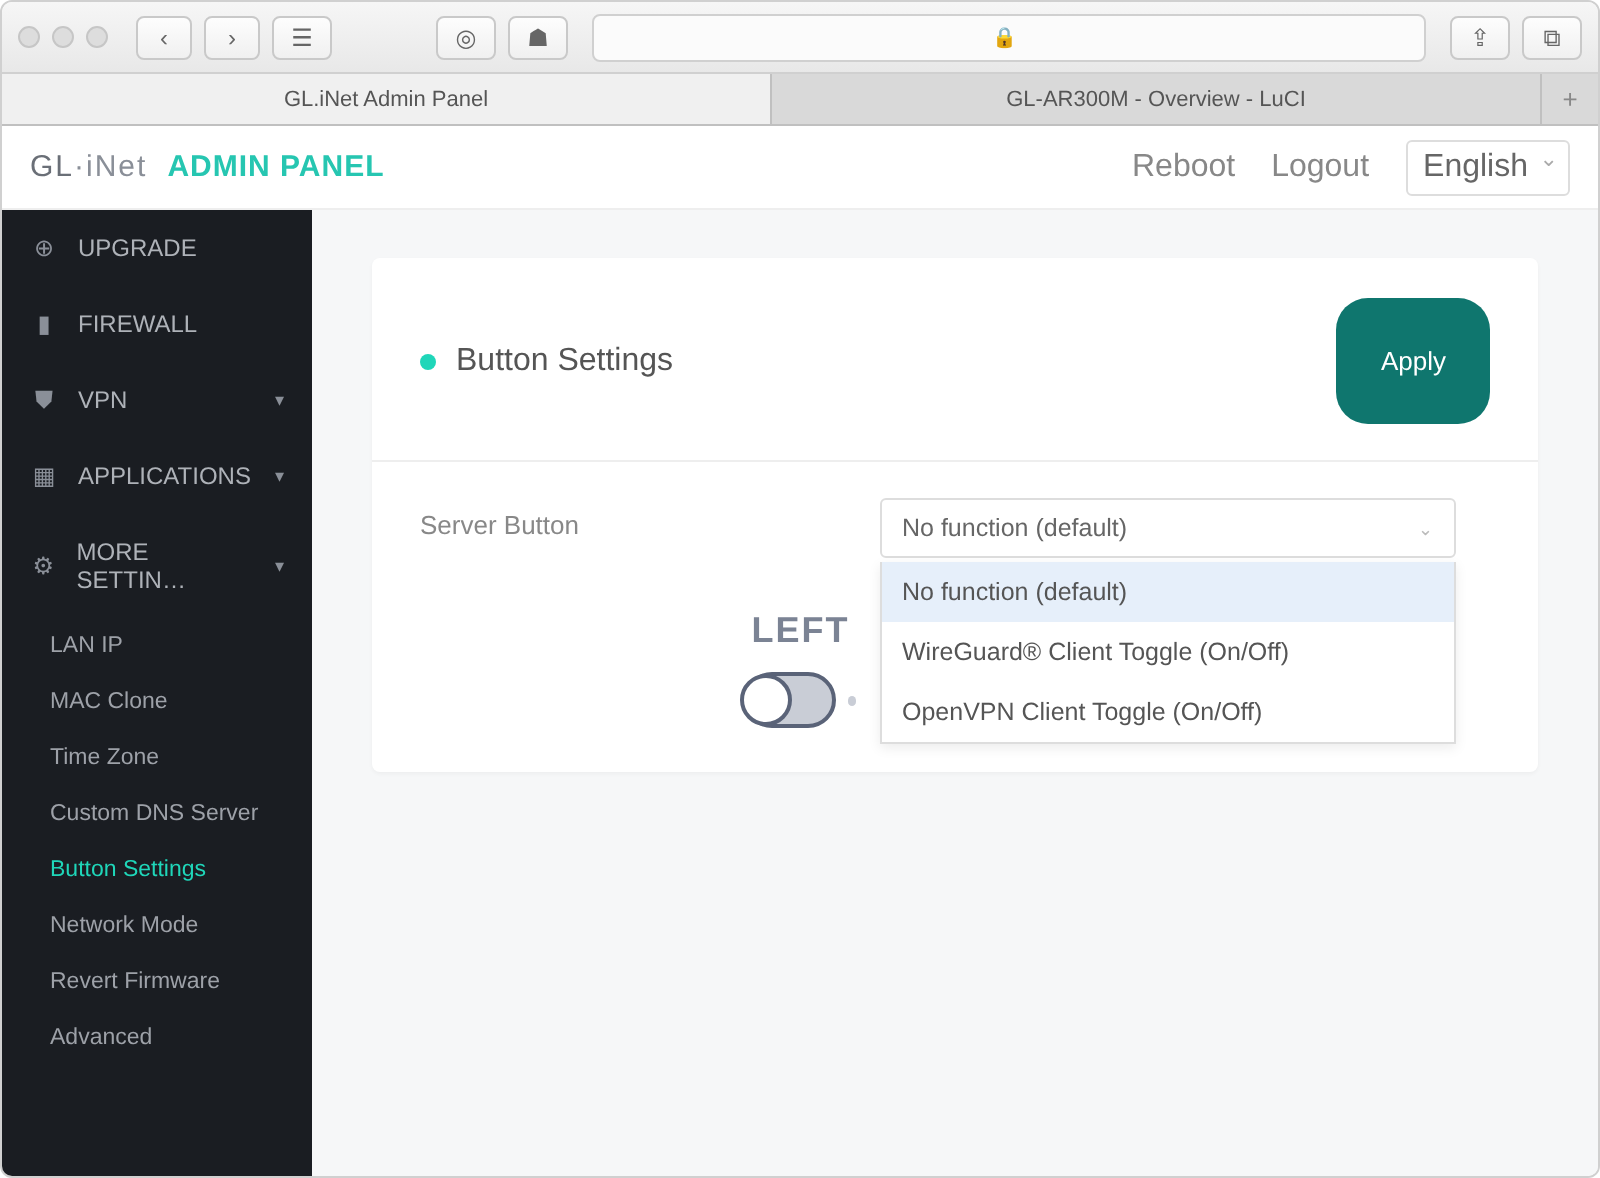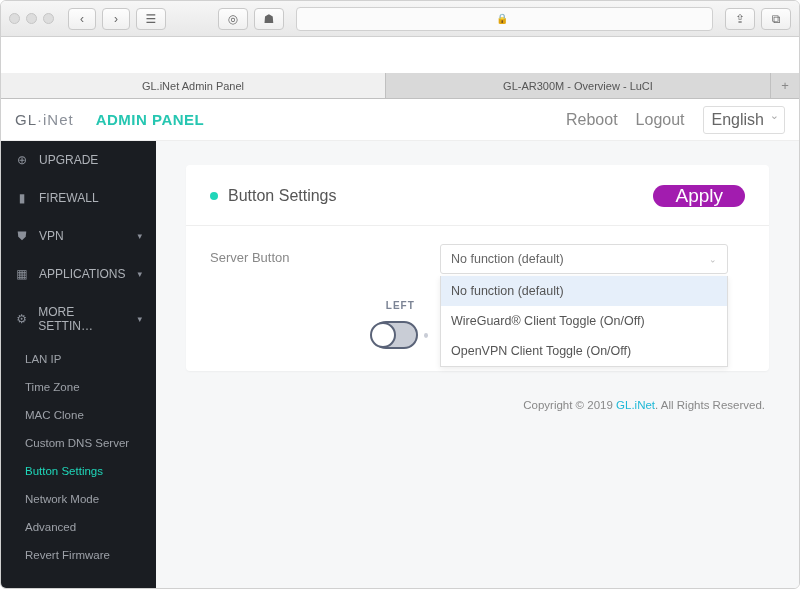--- a/index.html
+++ b/index.html
@@ -8,28 +8,28 @@
 
 .safari-top { height: 36px; background: linear-gradient(#f6f6f6,#e8e8e8); border-bottom: 1px solid #d0d0d0; display: flex; align-items: center; padding: 0 8px; gap: 6px; }
 .traffic { display: flex; gap: 6px; margin-right: 8px; }
 .dot { width: 11px; height: 11px; border-radius: 50%; background: #ddd; border: 1px solid #c6c6c6; }
 .nav-btn, .tool-btn { height: 22px; border: 1px solid #c9c9c9; background: linear-gradient(#fdfdfd,#f0f0f0); border-radius: 4px; display: flex; align-items: center; justify-content: center; color: #666; font-size: 12px; }
 .nav-btn { width: 28px; }
 .tool-btn { width: 30px; }
 .url-bar { flex: 1; height: 24px; background: #fbfbfb; border: 1px solid #d0d0d0; border-radius: 4px; display: flex; align-items: center; justify-content: center; color: #555; font-size: 12px; margin: 0 6px; }
 .lock { font-size: 10px; margin-right: 4px; color: #888; }
 
-.tab-strip { height: 26px; background: #d9d9d9; display: flex; border-bottom: 1px solid #c0c0c0; margin-top: 36px; }
+.tab-strip { height: 26px; background: #d9d9d9; display: flex; border-bottom: 1px solid #c0c0c0; }
 .tab { flex: 1; display: flex; align-items: center; justify-content: center; font-size: 11px; color: #555; border-right: 1px solid #c0c0c0; }
 .tab.active { background: #f0f0f0; }
 .tab-plus { width: 28px; display: flex; align-items: center; justify-content: center; color: #888; }
 
 
 .layout { display: flex; flex-direction: column; height: calc(589px - 36px - 26px); }
-.header { height: 42px; background: #fff; display: flex; align-items: center; padding: 16px 14px; border-bottom: 1px solid #eee; gap: 12px; }
+.header { height: 42px; background: #fff; display: flex; align-items: center; padding: 16px 14px; border-bottom: 1px solid #eee; }
 .logo { font-size: 15px; color: #8a8f98; letter-spacing: 1px; font-weight: 400; }
 .logo b { color: #6a6f77; font-weight: 500; }
 .admin-label { color: #26c6b1; font-weight: 600; font-size: 15px; margin-left: 10px; letter-spacing: 0.5px; }
 .header-right { margin-left: auto; display: flex; align-items: center; gap: 18px; font-size: 16px; color: #888; }
 .lang-select { border: 1px solid #ddd; border-radius: 3px; padding: 4px 20px 4px 8px; color: #666; position: relative; }
 .lang-select::after { content: "⌄"; position: absolute; right: 5px; top: 2px; font-size: 11px; color: #aaa; }
 
 .body { flex: 1; display: flex; overflow: hidden; }
 
 .nav { width: 155px; background: #1a1d22; color: #aeb2b8; font-size: 12px; overflow-y: auto; }
@@ -37,36 +37,36 @@
 .nav-item .ic { width: 14px; display: inline-flex; justify-content: center; font-size: 12px; color: #8a8f98; }
 .nav-item .caret { margin-left: auto; font-size: 9px; color: #8a8f98; }
 .nav-sub { padding: 8px 14px 8px 24px; font-size: 11.5px; color: #9da1a8; cursor: pointer; }
 .nav-sub.active { color: #1fd6b9; }
 
 .content { flex: 1; background: #f6f7f8; padding: 24px 30px; overflow: auto; position: relative; }
 .card { background: #fff; border-radius: 4px; padding: 20px 24px; box-shadow: 0 1px 2px rgba(0,0,0,0.04); }
 .card-head { display: flex; align-items: center; margin-bottom: 18px; }
 .dot-green { width: 8px; height: 8px; background: #1fd6b9; border-radius: 50%; margin-right: 10px; }
 .card-title { font-size: 16px; color: #555; }
-.apply-btn { margin-left: auto; background: #a21caf; color: #fff; border-radius: 16px; padding: 0 22px; font-size: 19px; }
+.apply-btn { margin-left: auto; background: #0f766e; color: #fff; border-radius: 16px; padding: 24px 22px; font-size: 13px; }
 
 .divider { height: 1px; background: #eee; margin: 0 -24px 18px; }
 
 .form-row { display: flex; align-items: flex-start; }
 .form-label { width: 230px; color: #888; font-size: 13px; padding-top: 6px; }
 .select-wrap { position: relative; width: 288px; }
 .select-box { border: 1px solid #ddd; border-radius: 3px; padding: 7px 10px; color: #666; font-size: 12.5px; display: flex; align-items: center; }
 .select-box::after { content: "⌃"; transform: rotate(180deg); margin-left: auto; font-size: 9px; color: #bbb; }
 .dropdown { position: absolute; top: 32px; left: 0; right: 0; background: #fff; border: 1px solid #ddd; border-top: none; box-shadow: 0 2px 6px rgba(0,0,0,0.08); z-index: 10; }
 .dd-item { padding: 8px 10px; font-size: 12.5px; color: #555; cursor: pointer; }
 .dd-item.sel { background: #e6effa; }
 
 .toggles { display: flex; align-items: center; justify-content: center; gap: 40px; margin-top: 26px; }
 .toggle-col { display: flex; flex-direction: column; align-items: center; gap: 8px; }
-.toggle-label { color: #7b8394; font-weight: 700; font-size: 10px; letter-spacing: 1px; }
+.toggle-label { color: #7b8394; font-weight: 700; font-size: 18px; letter-spacing: 1px; }
 .switch { position: relative; width: 56px; height: 32px; display: flex; align-items: center; }
 .switch-track { width: 48px; height: 28px; background: #c9cdd6; border-radius: 16px; border: 2px solid #5a6378; }
 .switch-knob { position: absolute; width: 26px; height: 26px; background: #fff; border: 2px solid #5a6378; border-radius: 50%; }
 .switch-left .switch-knob { left: -2px; }
 .switch-right .switch-knob { right: -2px; }
 .switch-dot { width: 5px; height: 5px; background: #c9cdd6; border-radius: 50%; margin-left: 6px; }
 .switch-dot.l { margin-left: 0; margin-right: 6px; }
 .arrows { color: #5a6378; font-size: 22px; }
 
 .footer { text-align: right; font-size: 11.5px; color: #888; margin-top: 28px; padding-right: 4px; }
@@ -136,27 +136,27 @@
         <span class="ic">▦</span>
         <span>APPLICATIONS</span>
         <span class="caret">▾</span>
       </div>
       <div class="nav-item">
         <span class="ic">⚙</span>
         <span>MORE SETTIN…</span>
         <span class="caret">▾</span>
       </div>
       <div class="nav-sub">LAN IP</div>
+      <div class="nav-sub">MAC Clone</div>
       <div class="nav-sub">Time Zone</div>
-      <div class="nav-sub">MAC Clone</div>
       <div class="nav-sub">Custom DNS Server</div>
       <div class="nav-sub active">Button Settings</div>
       <div class="nav-sub">Network Mode</div>
+      <div class="nav-sub">Revert Firmware</div>
       <div class="nav-sub">Advanced</div>
-      <div class="nav-sub">Revert Firmware</div>
     </div>
 
     <div class="content">
       <div class="card">
         <div class="card-head">
           <span class="dot-green"></span>
           <span class="card-title">Button Settings</span>
           <span class="apply-btn">Apply</span>
         </div>
         <div class="divider"></div>
@@ -189,18 +189,15 @@
             <span class="toggle-label">&nbsp;</span>
             <div class="switch switch-right">
               <span class="switch-dot l"></span>
               <div class="switch-track"></div>
               <div class="switch-knob"></div>
             </div>
           </div>
         </div>
       </div>
 
-      <div class="footer">
-        <span>Copyright © 2019 </span><a>GL.iNet</a><span>. All Rights Reserved.</span>
-      </div>
     </div>
   </div>
 </div>
 
 </body></html>

